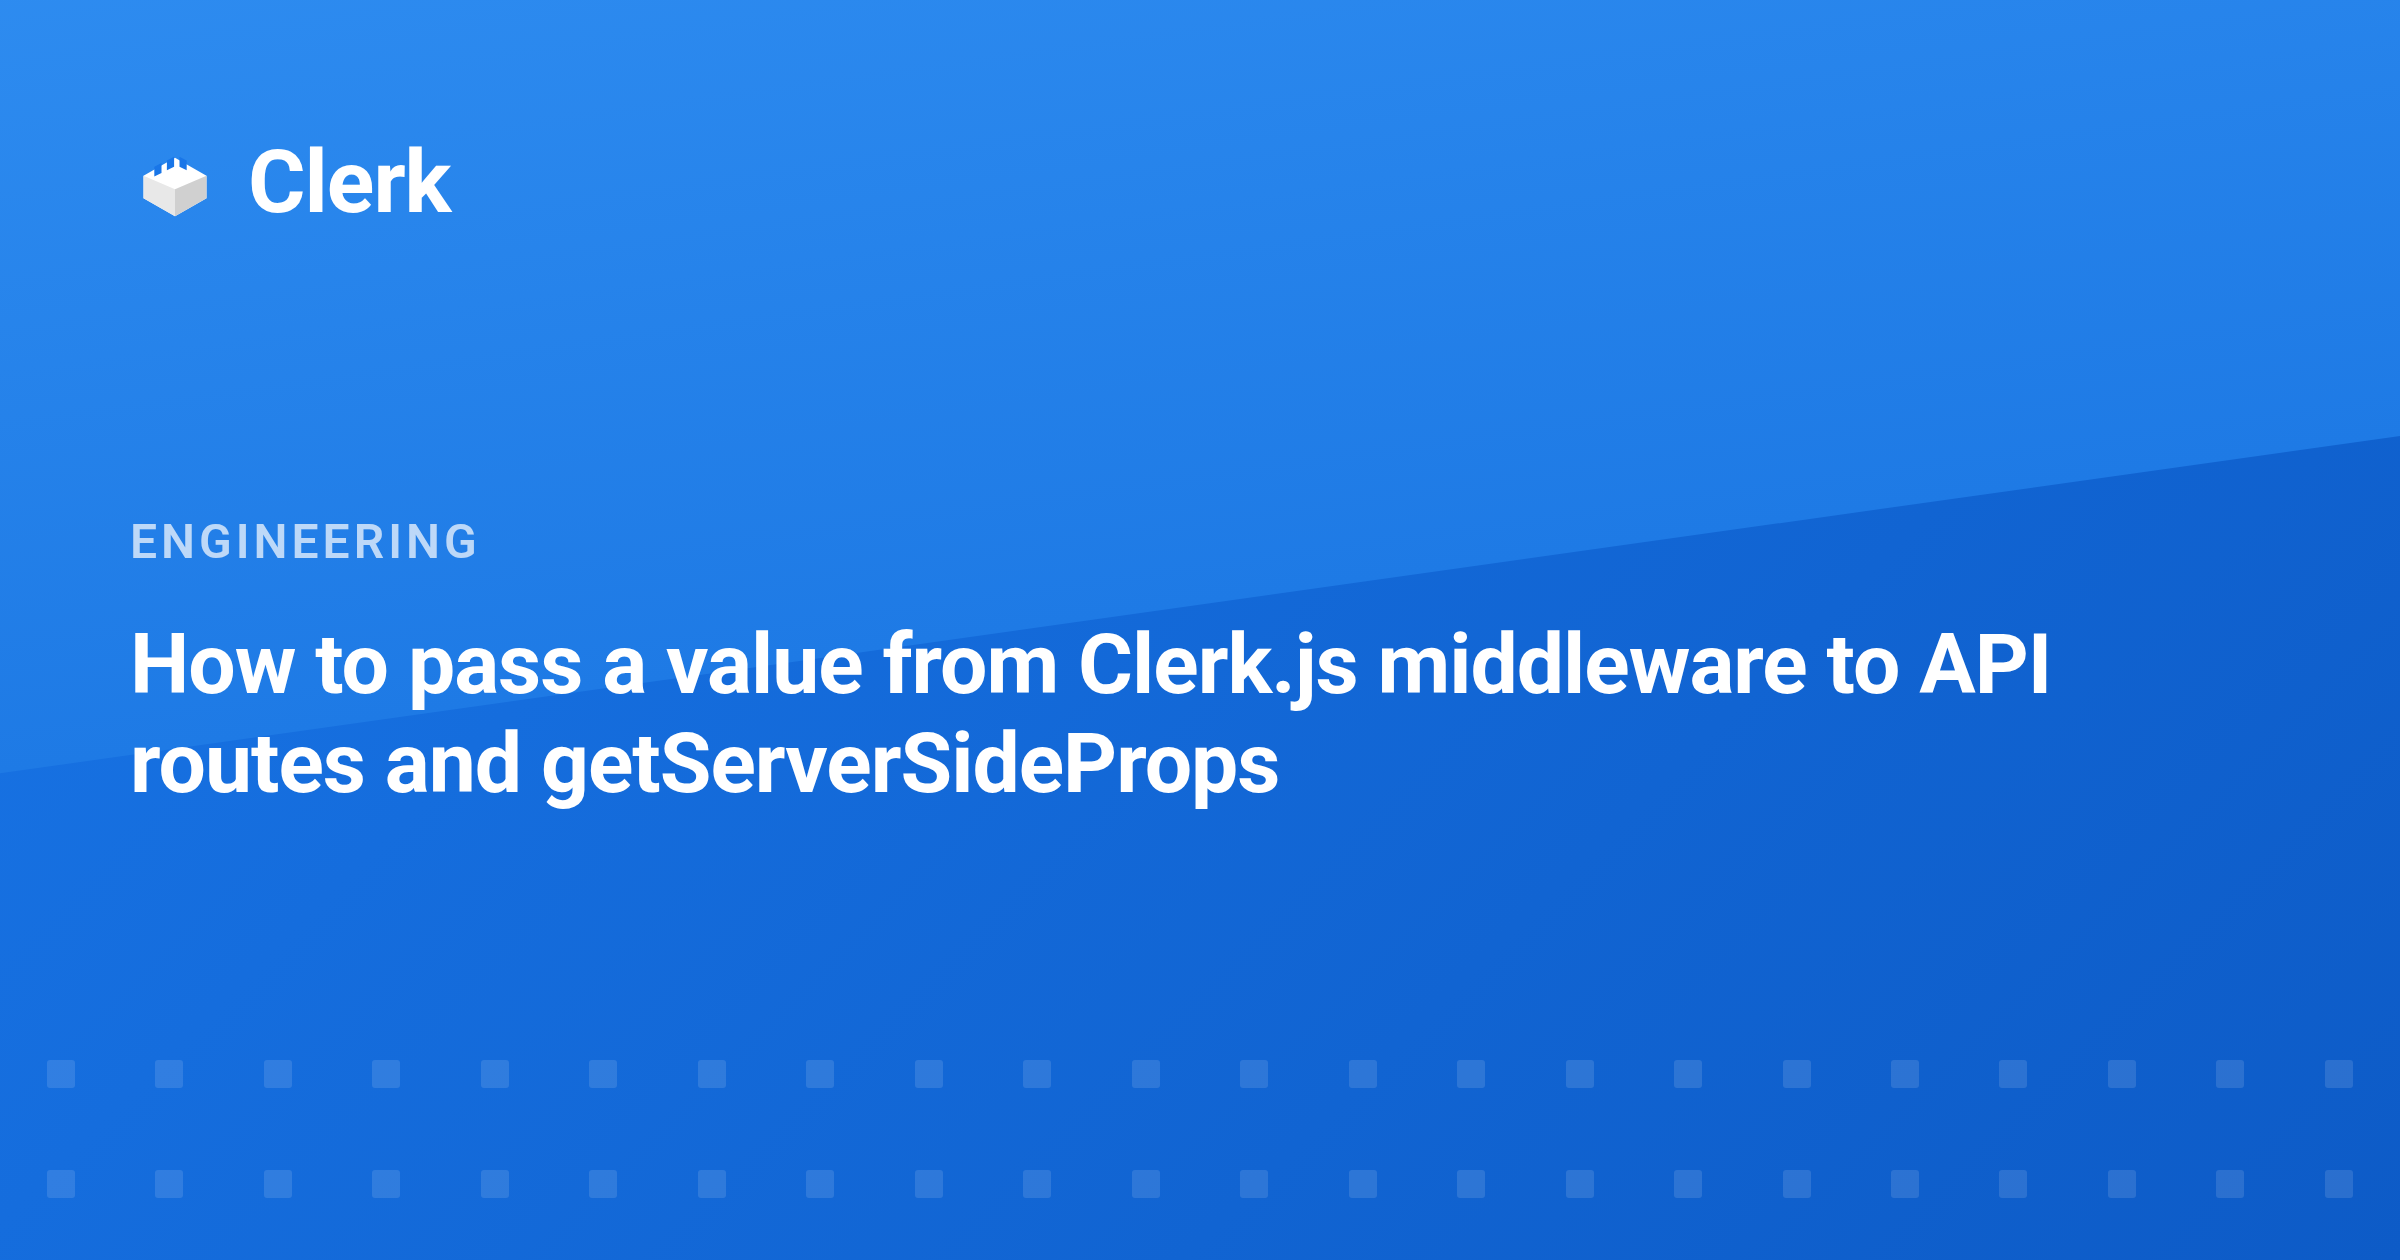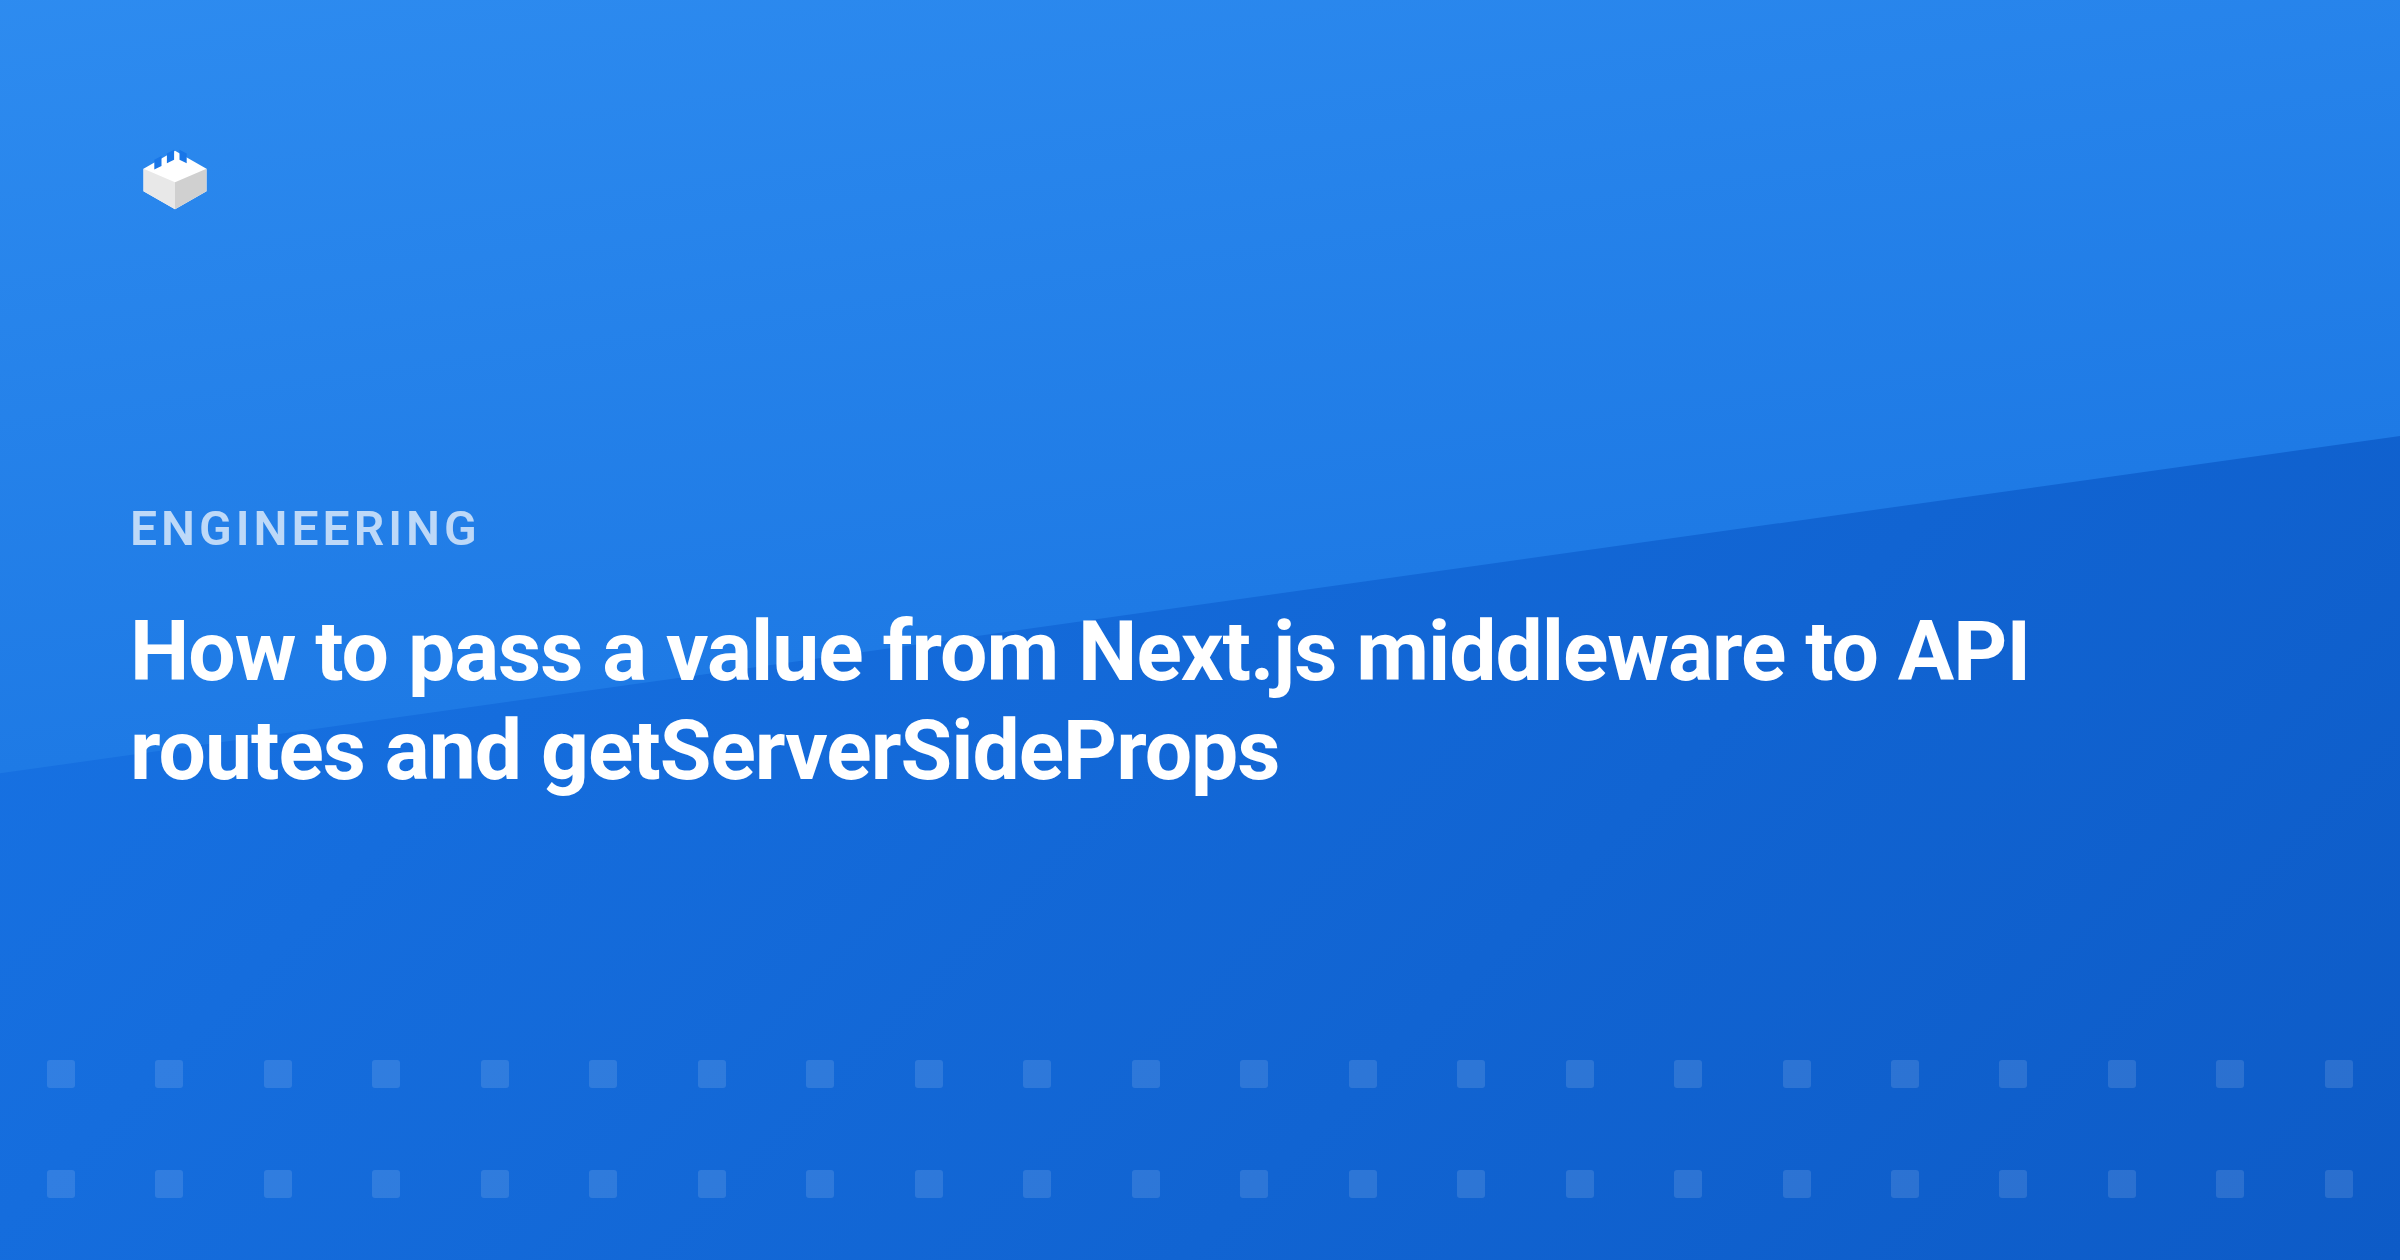--- a/index.html
+++ b/index.html
@@ -117,25 +117,26 @@
     <svg class="logo-icon" viewBox="0 0 100 100" fill="none">
       <g transform="translate(5, 8)">
         <path d="M 10 35 L 45 15 L 80 35 L 80 60 L 45 80 L 10 60 Z" fill="#ffffff"></path>
         <path d="M 10 35 L 45 50 L 45 80 L 10 60 Z" fill="#e8e8e8"></path>
         <path d="M 45 50 L 80 35 L 80 60 L 45 80 Z" fill="#d0d0d0"></path>
         <path d="M 22 25 L 30 21 L 30 32 L 22 36 Z" fill="#1976e8"></path>
         <path d="M 36 18 L 44 14 L 44 25 L 36 29 Z" fill="#1976e8"></path>
         <path d="M 50 14 L 58 18 L 58 29 L 50 25 Z" fill="#1976e8"></path>
       </g>
     </svg>
+    <div class="logo-text">Clerk</div>
   </div>
 
   <div class="category">ENGINEERING</div>
 
-  <h1 class="title">How to pass a value from Next.js middleware to API routes and getServerSideProps</h1>
+  <h1 class="title">How to pass a value from Clerk.js middleware to API routes and getServerSideProps</h1>
 </div>
 
 <div class="dots-pattern">
   <div class="dots-row">
     <div class="dot"></div>
     <div class="dot"></div>
     <div class="dot"></div>
     <div class="dot"></div>
     <div class="dot"></div>
     <div class="dot"></div>

